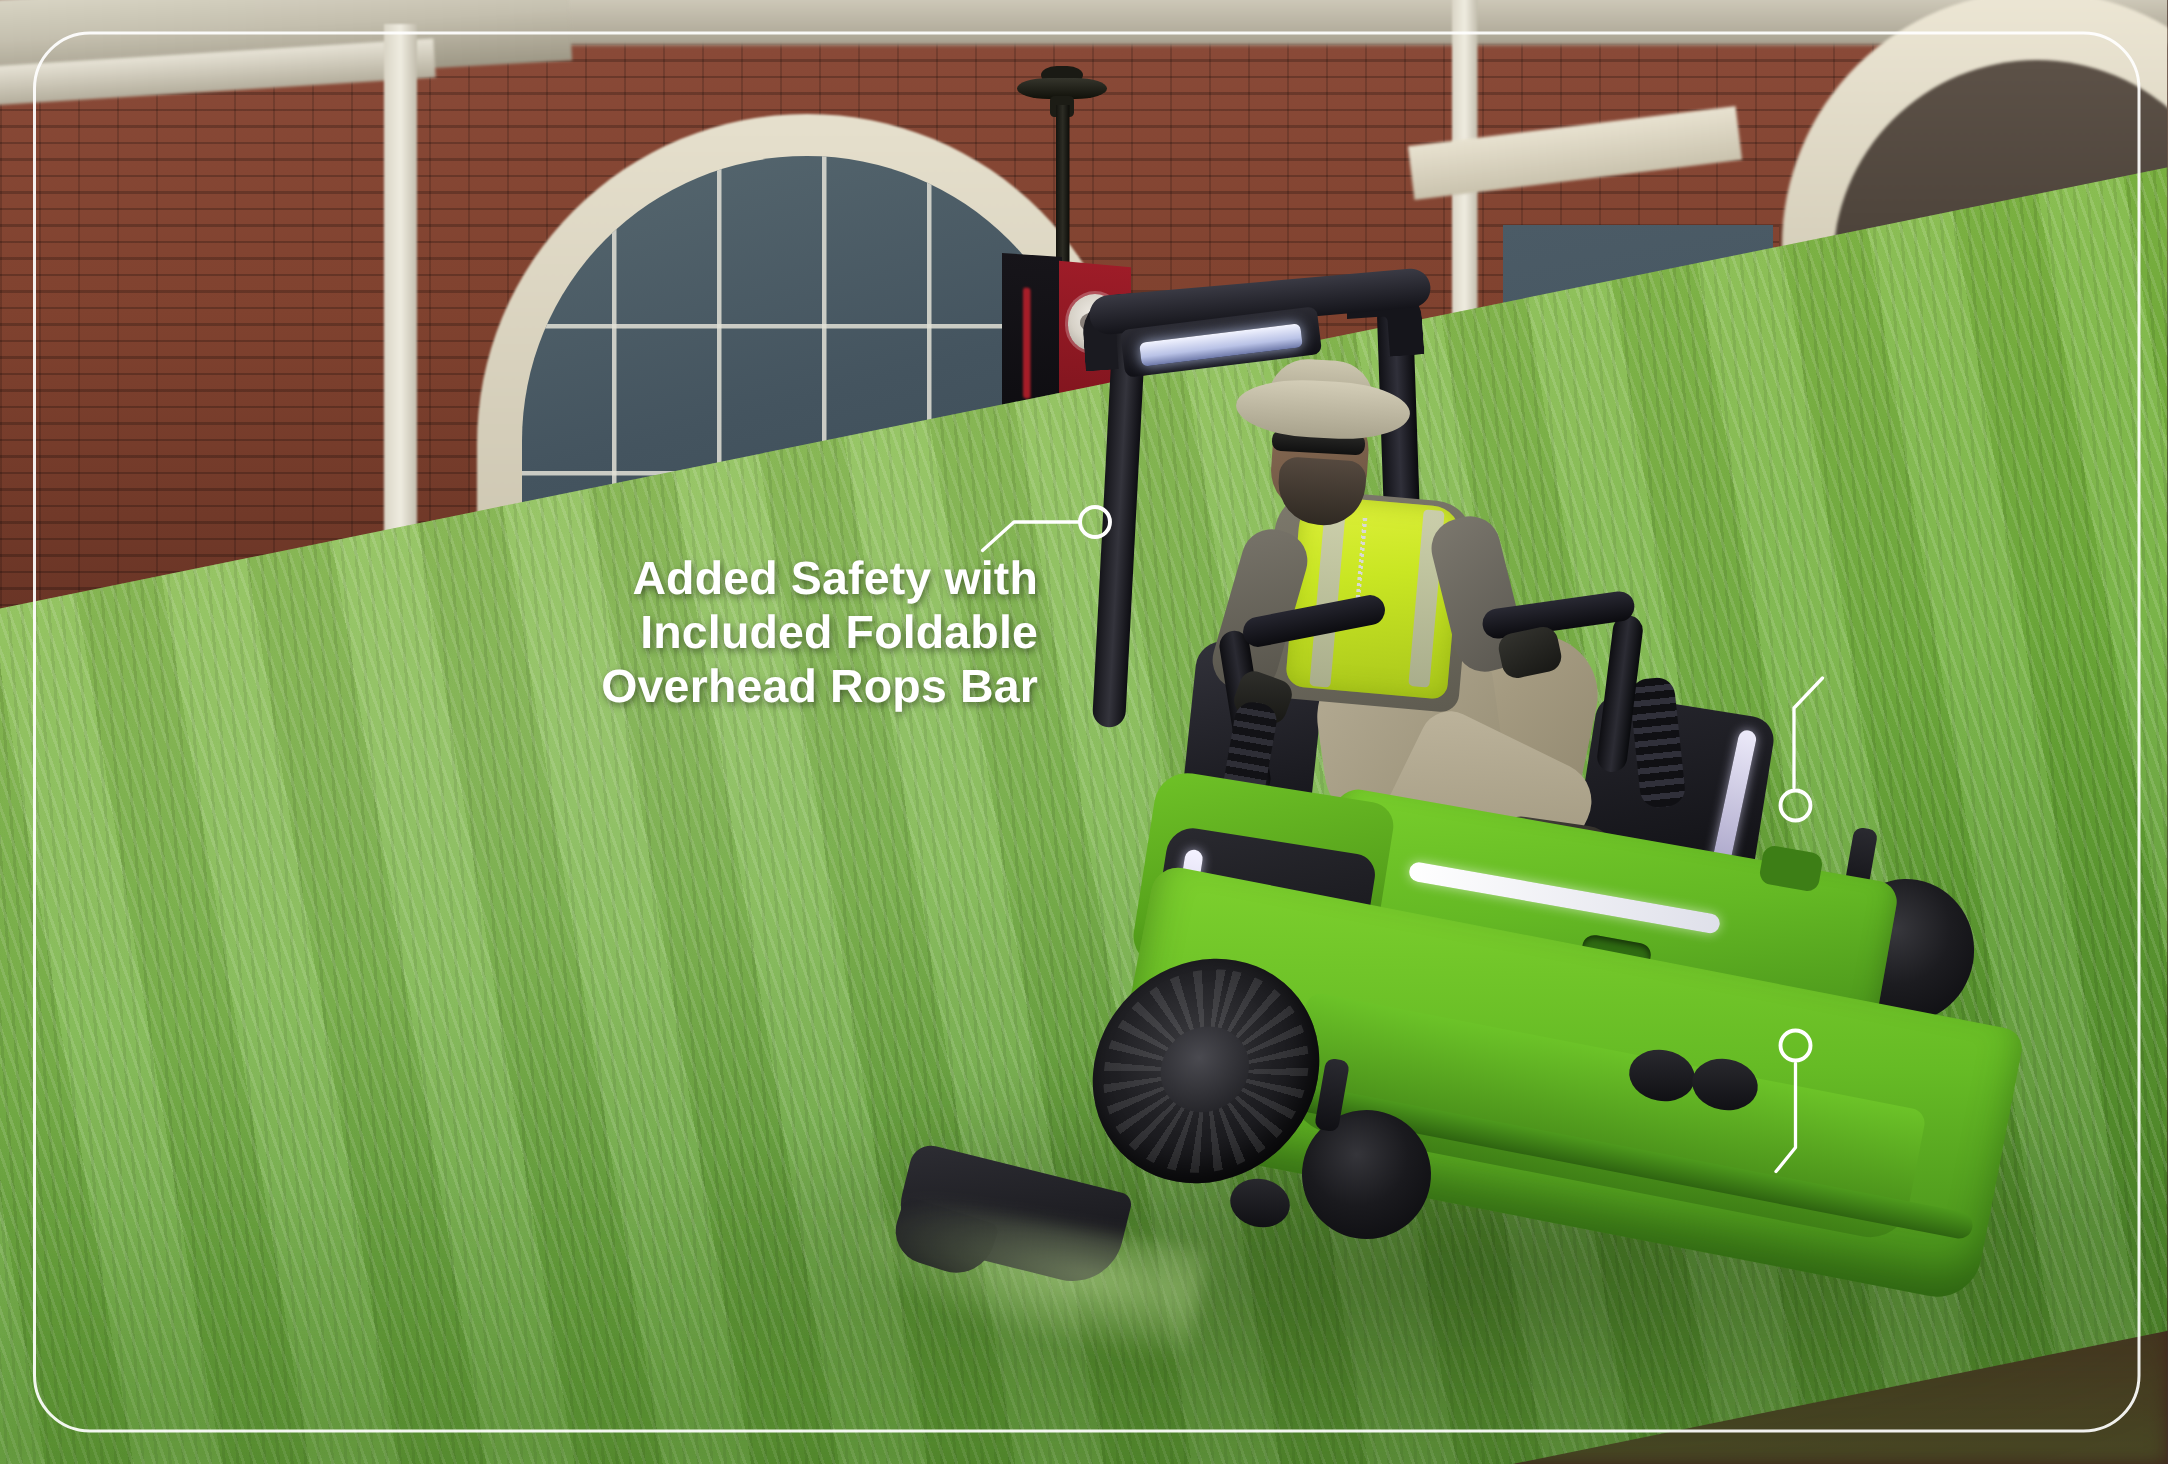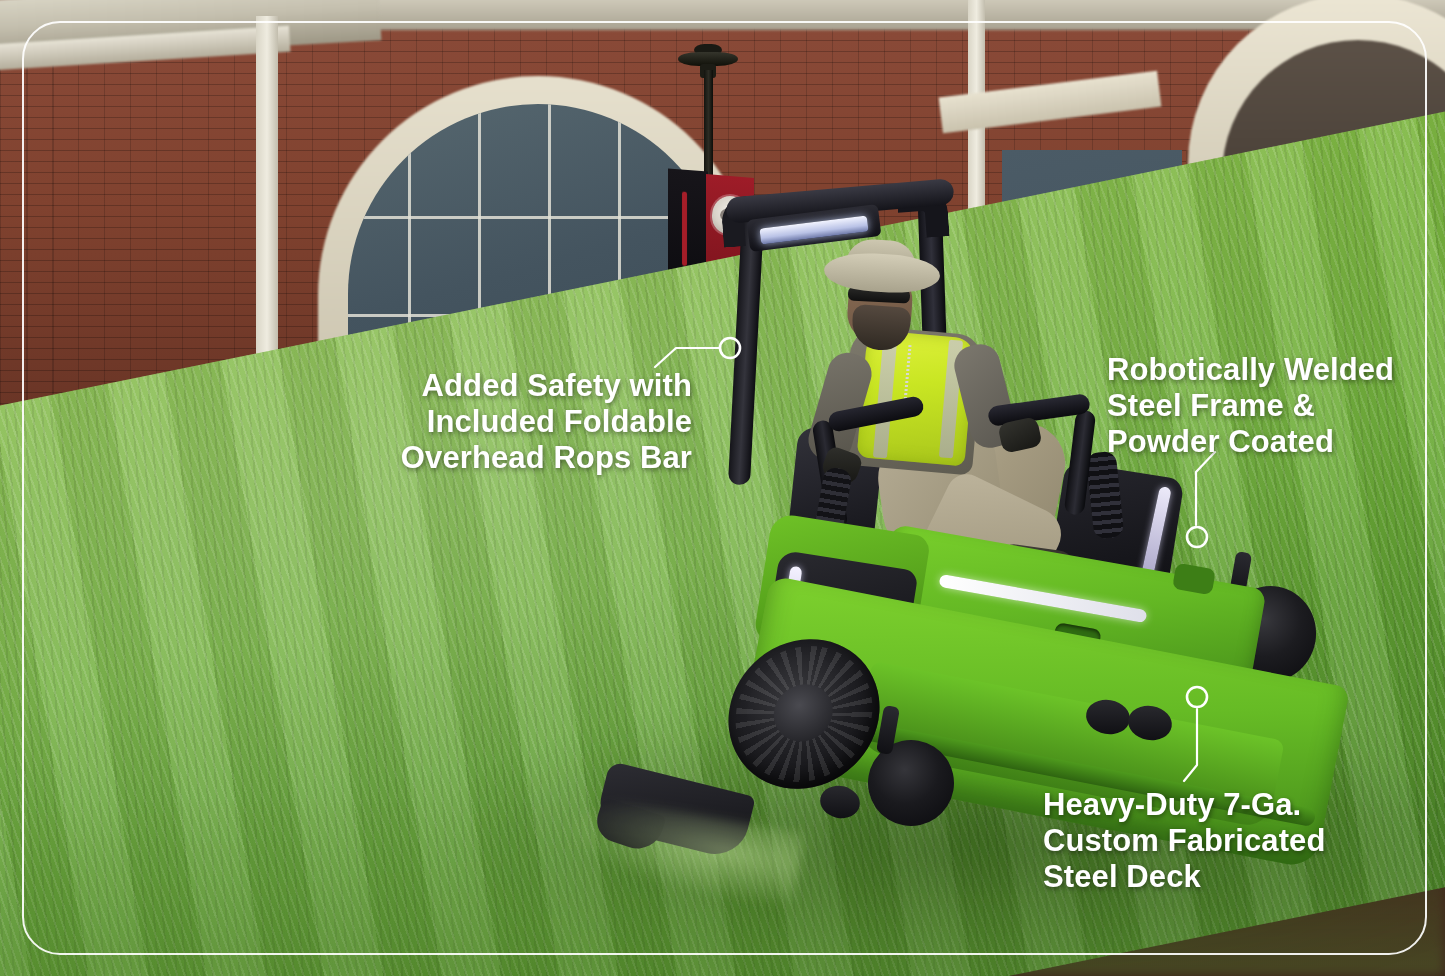--- a/index.html
+++ b/index.html
@@ -797,20 +797,14 @@
     <path d="M 1197 709 L 1197 765 L 1184 781" fill="none" stroke="#ffffff" stroke-width="2.2" stroke-linecap="round" stroke-linejoin="round"></path>
     <circle cx="1197" cy="697" r="10" fill="none" stroke="#ffffff" stroke-width="2.6"></circle>
   </svg>
 
   <div class="frame-border"></div>
 
 
   <div class="callout" id="callout-rops">Added Safety with
 Included Foldable
 Overhead Rops Bar</div>
-  <div class="callout" id="callout-frame">Robotically Welded
-Steel Frame &amp;
-Powder Coated</div>
-  <div class="callout" id="callout-deck">Heavy-Duty 7-Ga.
-Custom Fabricated
-Steel Deck</div>
 
 </div>
 
 </body></html>

